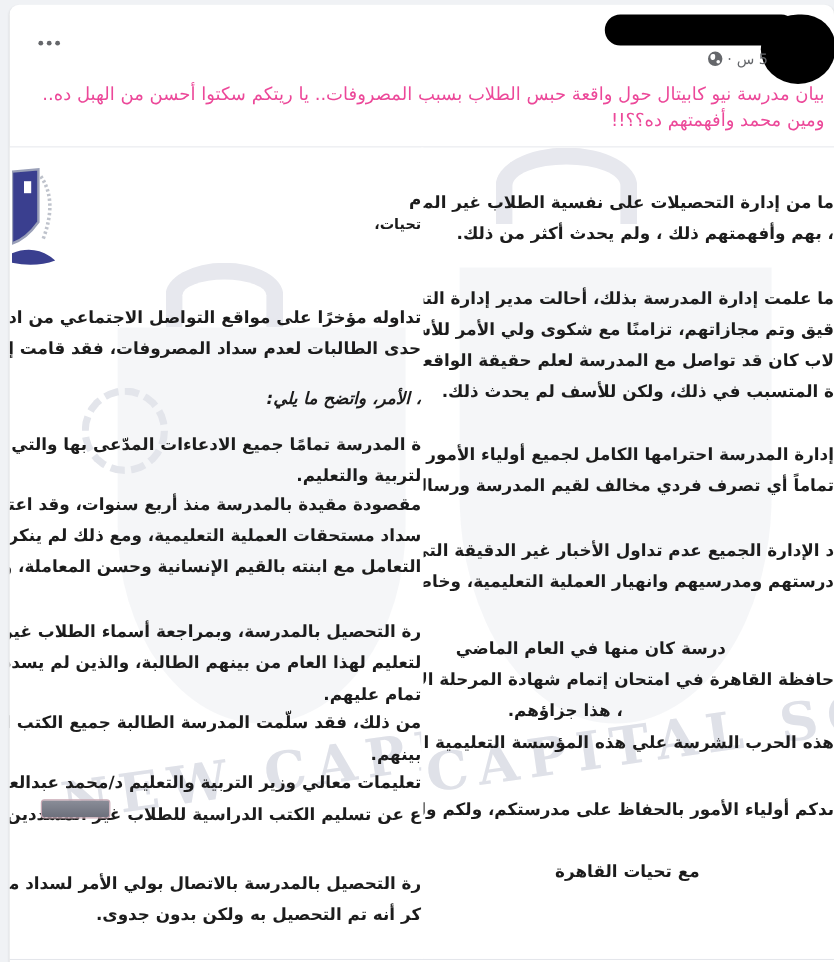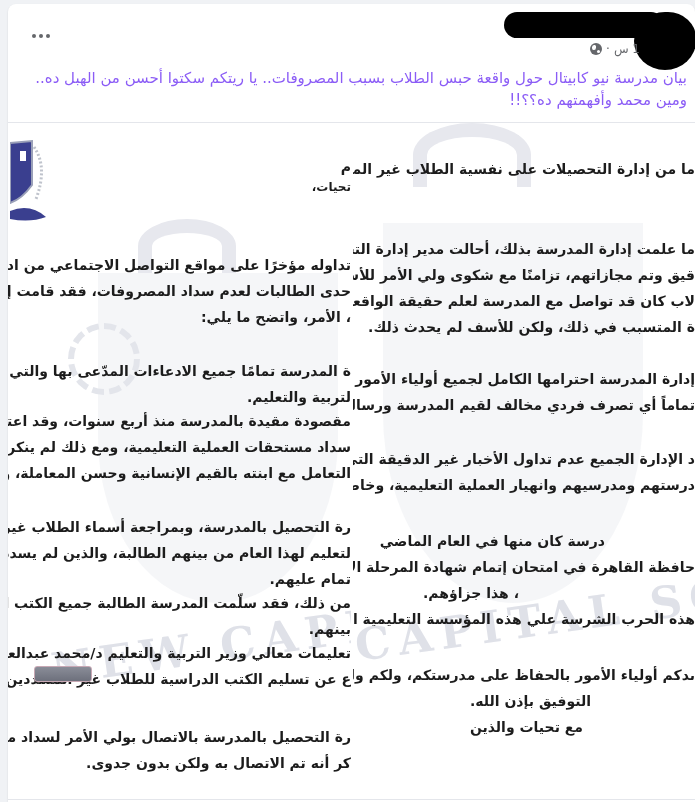--- a/index.html
+++ b/index.html
@@ -40,21 +40,21 @@
     content:""; position:absolute; left:2px; top:2px; width:4px; height:5px;
     background:#fff; border-radius:50% 30% 50% 40%;
   }
   .globe::after {
     content:""; position:absolute; right:2px; bottom:2px; width:3px; height:3px;
     background:#fff; border-radius:50%;
   }
   .caption {
     position:absolute; left:24px; top:63px; width:655px;
     direction:rtl; text-align:right;
-    font-size:15px; line-height:22px; color:#8b5cf6;
+    font-size:15px; line-height:22px; color:#ec4899;
     font-family:"DejaVu Sans", sans-serif;
   }
   .photos {
     position:absolute; left:0; top:118px; width:687px; height:676px;
     border-top:1px solid #e4e6eb; border-bottom:1px solid #e4e6eb;
     display:flex;
   }
   .photo {
     position:relative; height:100%; overflow:hidden; background:#fff;
   }
@@ -97,21 +97,21 @@
   <div class="more-btn">
     <span class="dot"></span>
     <span class="dot"></span>
     <span class="dot"></span>
   </div>
 
   <div class="redact-name"></div>
   <div class="redact-avatar"></div>
 
   <div class="meta">
-    <span>1 س</span>
+    <span>5 س</span>
     <span>·</span>
     <span class="globe"></span>
   </div>
 
   <div class="caption">
     <div>بيان مدرسة نيو كابيتال حول واقعة حبس الطلاب بسبب المصروفات.. يا ريتكم سكتوا أحسن من الهبل ده..</div>
     <div>ومين محمد وأفهمتهم ده؟؟!!</div>
   </div>
 
   <div class="photos">
@@ -128,59 +128,59 @@
         <rect x="10" y="14" width="6" height="10" fill="#ffffff"></rect>
         <path d="M24 10 Q38 30 26 62" fill="none" stroke="#bfc3cc" stroke-width="3" stroke-dasharray="2 2"></path>
         <path d="M0 74 Q20 66 36 80 Q20 86 0 82 Z" fill="#3a3f8f"></path>
       </svg>
 
       <div class="doc-lines" style="right:0;top:0;width:343px;height:676px;">
         <div class="ln" style="top:34px;">م</div>
         <div class="ln" style="top:54px;font-size:12px;">تحيات،</div>
         <div class="ln" style="top:132px;">تداوله مؤخرًا على مواقع التواصل الاجتماعي من ادعاءات تتعل</div>
         <div class="ln" style="top:158px;">حدى الطالبات لعدم سداد المصروفات، فقد قامت إدارة المد</div>
-        <div class="ln" style="top:184px;">، الأمر، واتضح ما يلي:</div>
+        <div class="ln" style="top:200px;font-style:italic;">، الأمر، واتضح ما يلي:</div>
         <div class="ln" style="top:238px;">ة المدرسة تمامًا جميع الادعاءات المدّعى بها والتي تتنافى مع</div>
         <div class="ln" style="top:264px;">لتربية والتعليم.</div>
         <div class="ln" style="top:288px;">مقصودة مقيدة بالمدرسة منذ أربع سنوات، وقد اعتاد ولي الأ</div>
         <div class="ln" style="top:314px;">سداد مستحقات العملية التعليمية، ومع ذلك لم ينكر طوال الس</div>
         <div class="ln" style="top:340px;">التعامل مع ابنته بالقيم الإنسانية وحسن المعاملة، ولم يسبق</div>
         <div class="ln" style="top:394px;">رة  التحصيل بالمدرسة، وبمراجعة أسماء الطلاب غير المسدد</div>
         <div class="ln" style="top:420px;">لتعليم لهذا العام من بينهم الطالبة، والذين لم يسددوا ثمن ال</div>
         <div class="ln" style="top:446px;">تمام عليهم.</div>
         <div class="ln" style="top:470px;">من ذلك، فقد سلّمت المدرسة الطالبة جميع الكتب الدراسية</div>
         <div class="ln" style="top:496px;">بينهم.</div>
         <div class="ln" style="top:520px;">تعليمات معالي وزير التربية والتعليم د/محمد عبدالعاطى</div>
         <div class="ln" style="top:546px;">ع عن تسليم الكتب الدراسية للطلاب غير المسددين لمصروف</div>
         <div class="ln" style="top:604px;">رة التحصيل بالمدرسة بالاتصال بولي الأمر لسداد مصروفات</div>
-        <div class="ln" style="top:630px;">كر أنه تم الاتصال به ولكن بدون جدوى.</div>
+        <div class="ln" style="top:630px;">كر أنه تم التحصيل به ولكن بدون جدوى.</div>
       </div>
     </div>
 
     <div class="photo photo-right">
       <div class="wm wm-crown" style="left:60px;top:0px;width:90px;height:50px;"></div>
       <div class="wm wm-shield" style="left:30px;top:100px;width:260px;height:380px;opacity:0.55;"></div>
       <div class="wm wm-text" style="left:-170px;top:470px;">NEW CAPITAL SCHOOL</div>
 
       <div class="doc-lines" style="right:0;top:0;width:342px;height:676px;">
         <div class="ln" style="top:36px;">ما من إدارة التحصيلات على نفسية  الطلاب غير المس</div>
+        <div class="ln" style="top:62px;">، بهم وأفهمتهم ذلك ، ولم يحدث أكثر من ذلك.</div>
         <div class="ln" style="top:116px;">ما علمت إدارة المدرسة بذلك، أحالت مدير إدارة التحص</div>
         <div class="ln" style="top:142px;">قيق وتم مجازاتهم، تزامنًا مع شكوى ولي الأمر للأسف</div>
         <div class="ln" style="top:168px;">لاب كان قد تواصل مع المدرسة لعلم حقيقة الواقعة، وا</div>
         <div class="ln" style="top:194px;">ة المتسبب في ذلك، ولكن للأسف لم يحدث ذلك.</div>
         <div class="ln" style="top:246px;">إدارة المدرسة احترامها الكامل لجميع أولياء الأمور والد</div>
         <div class="ln" style="top:272px;">تماماً أي تصرف فردي مخالف لقيم المدرسة ورسالته</div>
         <div class="ln" style="top:326px;">د  الإدارة الجميع  عدم تداول الأخبار غير الدقيقة التي تؤ</div>
         <div class="ln" style="top:352px;">درستهم ومدرسيهم وانهيار العملية التعليمية، وخاصة</div>
         <div class="ln" style="top:408px;right:90px;text-align:center;">درسة كان منها في العام الماضي</div>
         <div class="ln" style="top:434px;">حافظة القاهرة في امتحان إتمام شهادة المرحلة الإعداد</div>
         <div class="ln" style="top:460px;right:176px;text-align:center;">، هذا جزاؤهم.</div>
         <div class="ln" style="top:486px;">هذه الحرب الشرسة علي هذه المؤسسة التعليمية الوا</div>
         <div class="ln" style="top:542px;">ىدكم أولياء الأمور بالحفاظ على مدرستكم، ولكم ولنا ج</div>
-        <div class="ln" style="top:568px;right:104px;">التوفيق بإذن الله.</div>
-        <div class="ln" style="top:594px;right:112px;">مع تحيات والذين</div>
+        <div class="ln" style="top:594px;right:112px;">مع تحيات القاهرة</div>
       </div>
     </div>
 
   </div>
 
   <div class="redact-small"></div>
 </div>
 
 </body></html>

